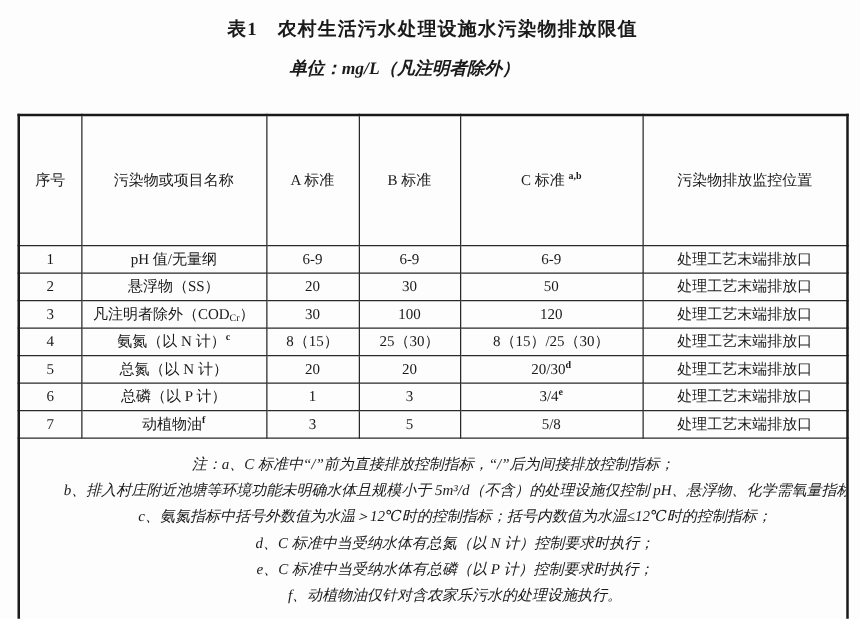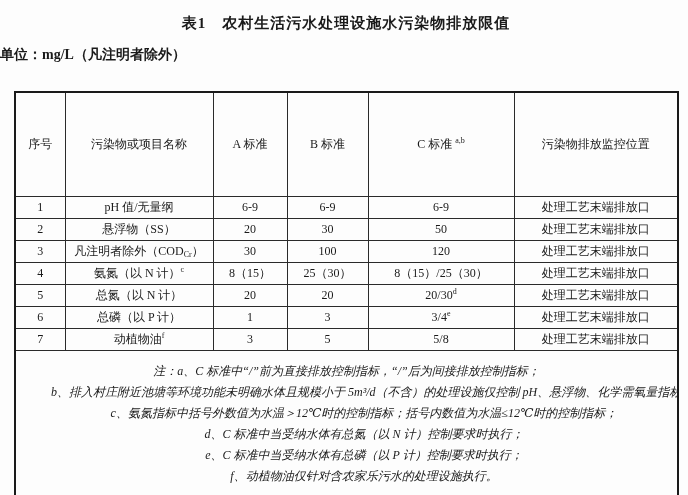--- a/index.html
+++ b/index.html
@@ -13,44 +13,45 @@
   .page{position:relative;width:688px;height:495px;}
   .doc-title{
     margin:14px 0 0 4px;
     text-align:center;
     font-size:15px;
     font-weight:bold;
     letter-spacing:1px;
   }
   .unit-note{
     margin:13px 41px 0 0;
-    text-align:left;
+    text-align:center;
     font-size:14px;
     font-weight:bold;
+    font-style:italic;
   }
   table.limits{
     margin:27px 0 0 14px;
     width:663px;
     border-collapse:collapse;
     table-layout:fixed;
     border:2px solid #1a1a1a;
   }
   table.limits th, table.limits td{
     border:1px solid #2a2a2a;
     text-align:center;
     vertical-align:middle;
     font-size:12px;
     font-weight:normal;
     padding:0;
     overflow:hidden;
     white-space:nowrap;
   }
   tr.hdr{height:104px;}
   tr.datarow{height:22px;}
-  .sup{font-size:8px;vertical-align:5px;letter-spacing:0;}
+  .sup{font-size:8px;vertical-align:5px;letter-spacing:0;font-weight:bold;}
   .sub{font-size:8px;vertical-align:-2px;letter-spacing:0;}
   td.notes-cell{
     height:146px;
     vertical-align:top;
     text-align:left;
     padding:5px 8px 0 7px;
     white-space:normal;
   }
   .note{
     margin:0;

